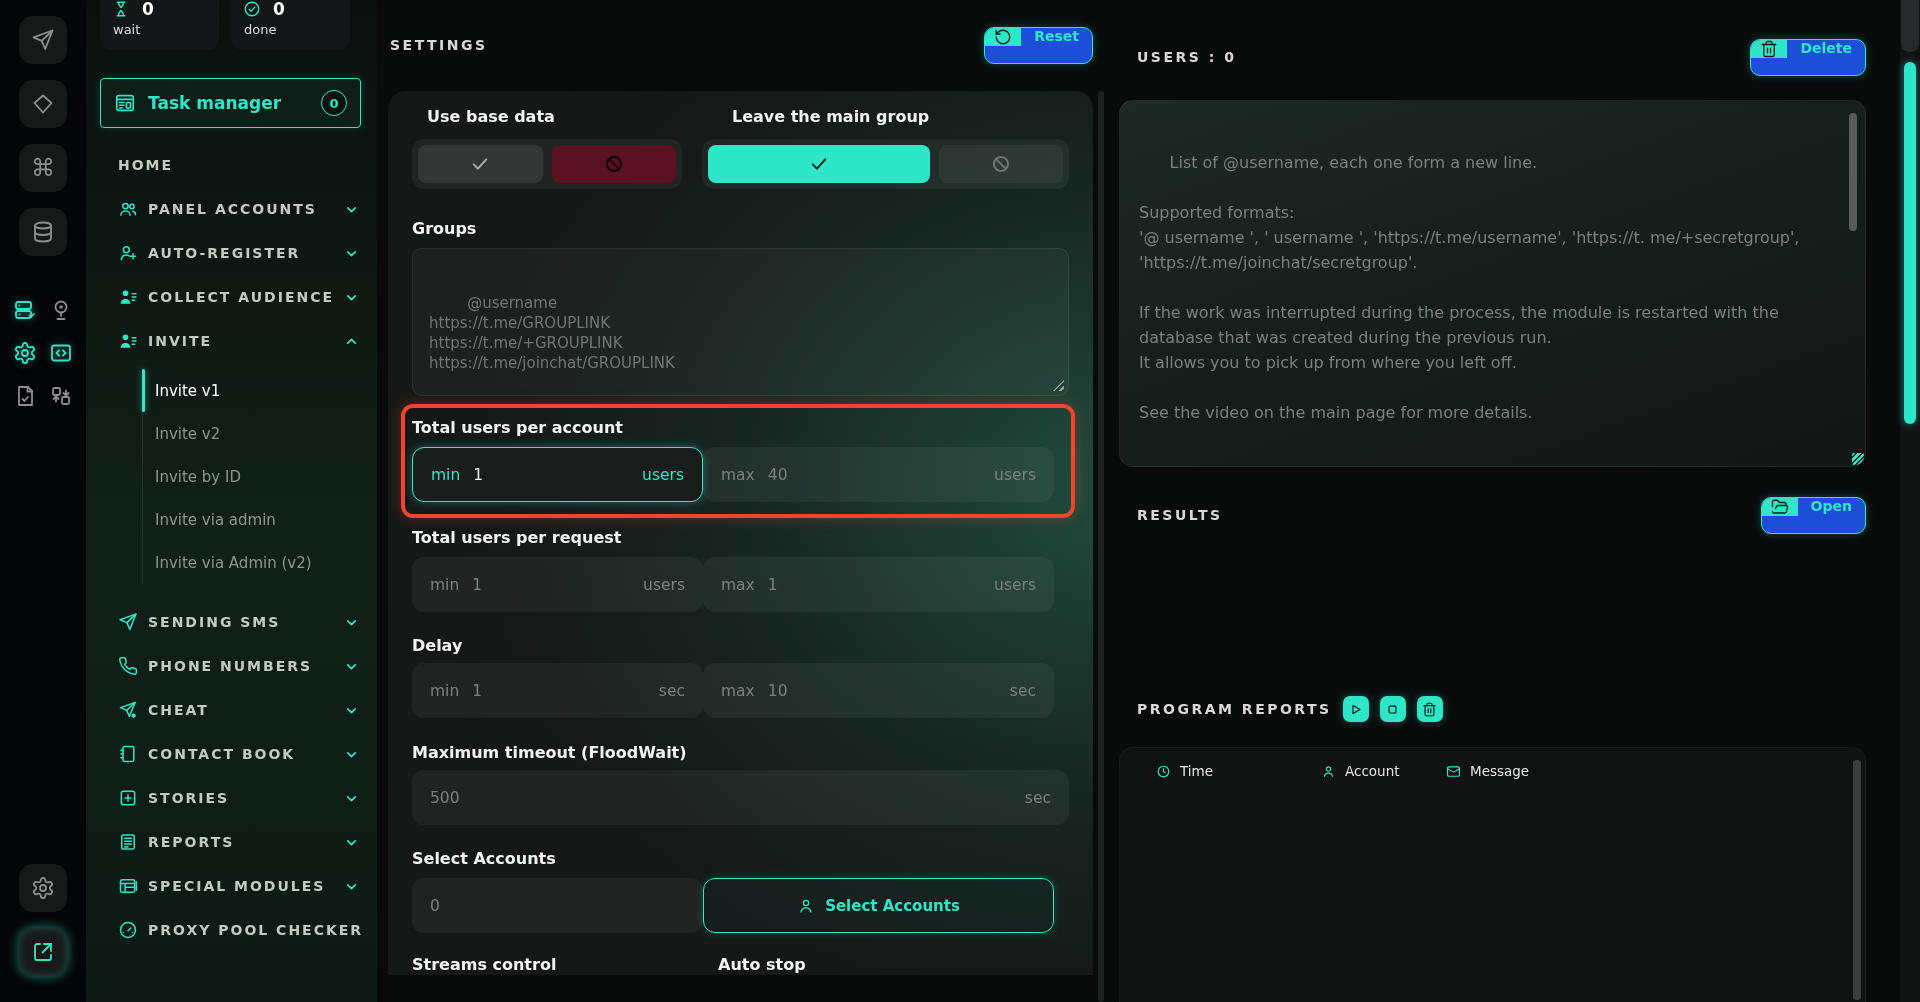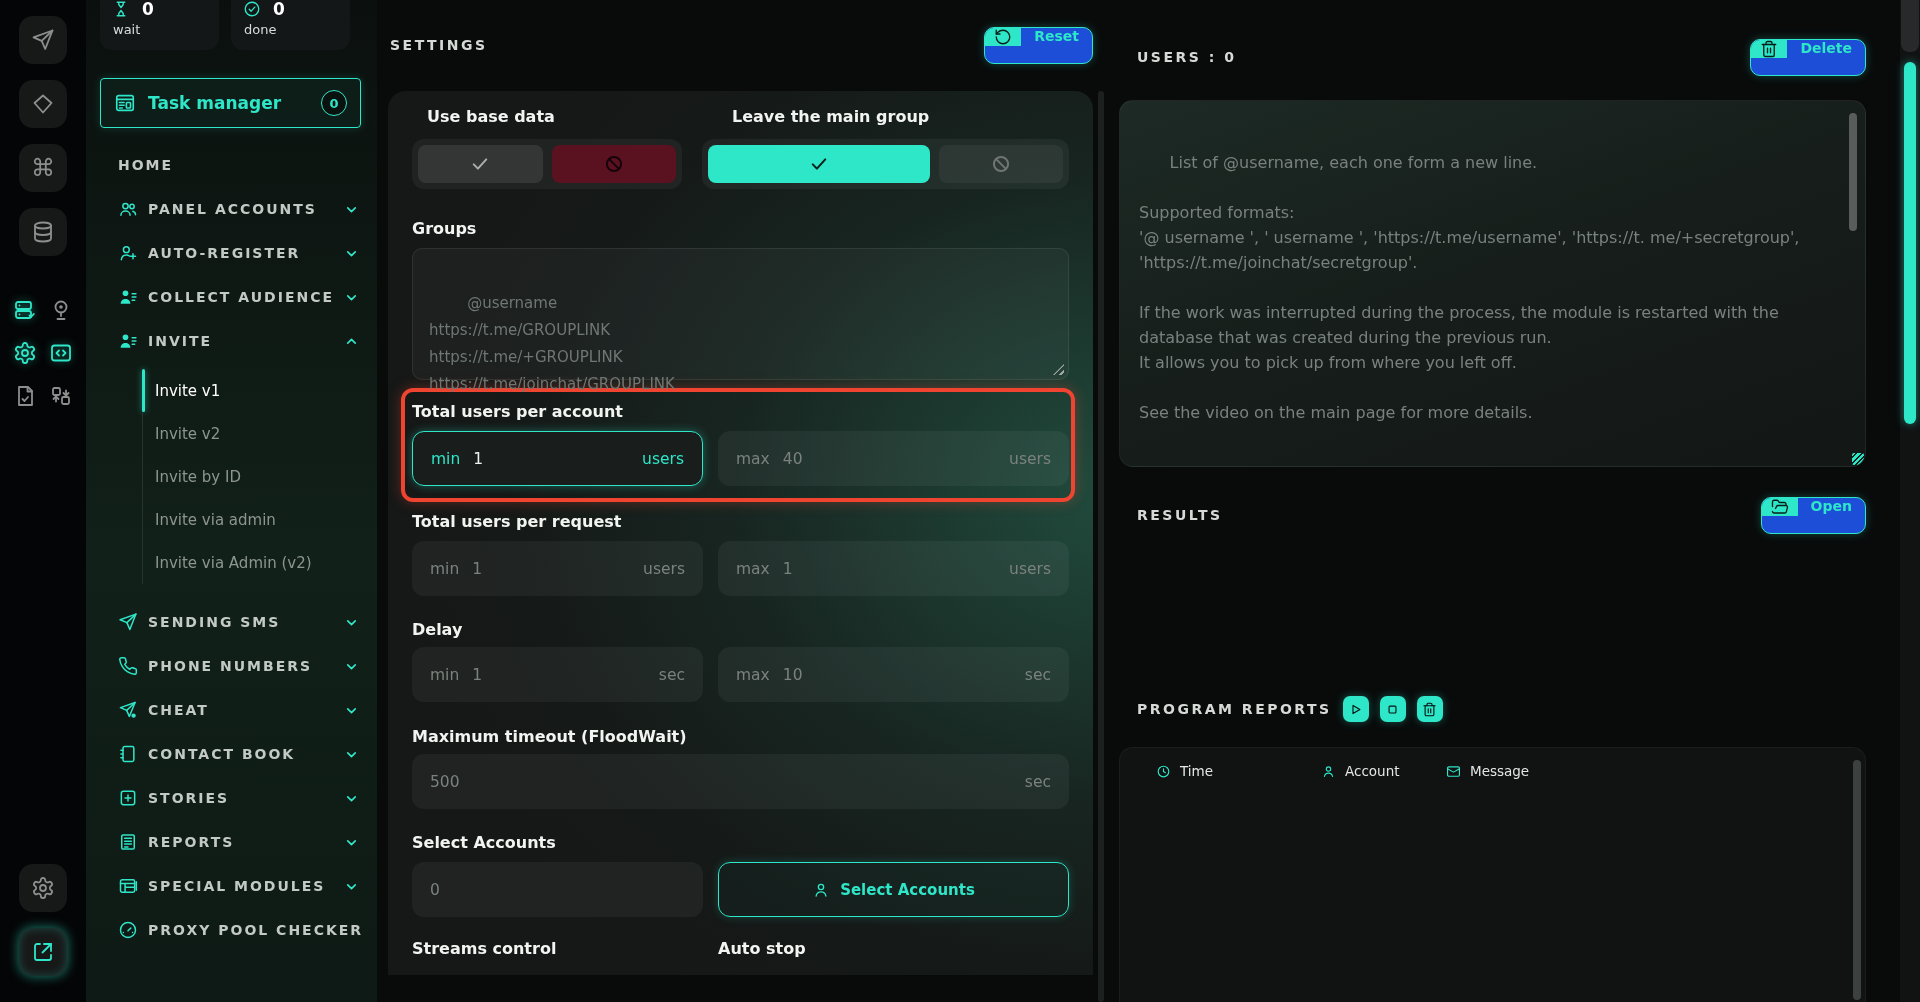--- a/index.html
+++ b/index.html
@@ -72,30 +72,30 @@
   .tlabel{padding-left:15px;height:20px;}
   .toggle-group{margin-top:12px;height:50px;background:rgba(255,255,255,.05);border-radius:12px;
     display:flex;gap:9px;padding:6px;box-sizing:border-box;}
   .tg-btn{border-radius:8px;display:flex;align-items:center;justify-content:center;cursor:pointer;}
   .tg-btn .icon{width:20px;height:20px;}
   .tg-gray{background:rgba(255,255,255,.09);color:#a9aeab;}
   .tg-red{background:#5a1120;color:#170309;}
   .tg-teal{background:#2ee6c8;color:#052019;}
   .tg-dim{background:rgba(255,255,255,.05);color:#6f7672;}
   .groups-label{margin-top:30px;}
-  .ta{margin-top:10px;height:132px;background:rgba(255,255,255,.035);border:1px solid rgba(255,255,255,.08);
-    border-radius:10px;box-sizing:border-box;padding:14px 16px;font-size:15px;line-height:27px;color:#6f7774;
+  .ta{margin-top:10px;height:148px;background:rgba(255,255,255,.035);border:1px solid rgba(255,255,255,.08);
+    border-radius:10px;box-sizing:border-box;padding:24px 16px;font-size:15px;line-height:20px;color:#6f7774;
     white-space:pre-wrap;position:relative;cursor:text;}
   .ta-grip-w{position:absolute;right:4px;bottom:4px;width:11px;height:11px;cursor:nwse-resize;
     background:repeating-linear-gradient(135deg,transparent 0 3px,#9fa5a2 3px 4.5px);
     clip-path:polygon(100% 0,100% 100%,0 100%);}
   .hl{border:4px solid #ee4430;border-radius:12px;margin:8px -6px 0 -11px;padding:2px 2px 12px 7px;
     box-shadow:0 0 14px rgba(238,68,48,.35);}
   .hl .field-label{margin-top:8px;}
-  .row2{display:flex;gap:15px;margin-top:10px;}
+  .row2{display:flex;gap:0;margin-top:10px;}
   .col-l{width:291px;flex:none;}
   .col-r{width:351px;flex:none;}
   .inp{height:55px;border-radius:12px;background:rgba(255,255,255,.05);display:flex;align-items:center;
     padding:0 18px;box-sizing:border-box;font-size:15.5px;color:#7b827e;cursor:text;}
   .inp .pre{margin-right:13px;}
   .inp .suf{margin-left:auto;padding-left:10px;}
   .inp.active{background:#191d1c;border:1.5px solid #2ee6c8;box-shadow:0 0 10px rgba(46,230,200,.35);}
   .inp.active .pre,.inp.active .suf{color:#2ee6c8;}
   .inp.active .val{color:#eef1f0;}
   .lbl-request{margin-top:10px;}

